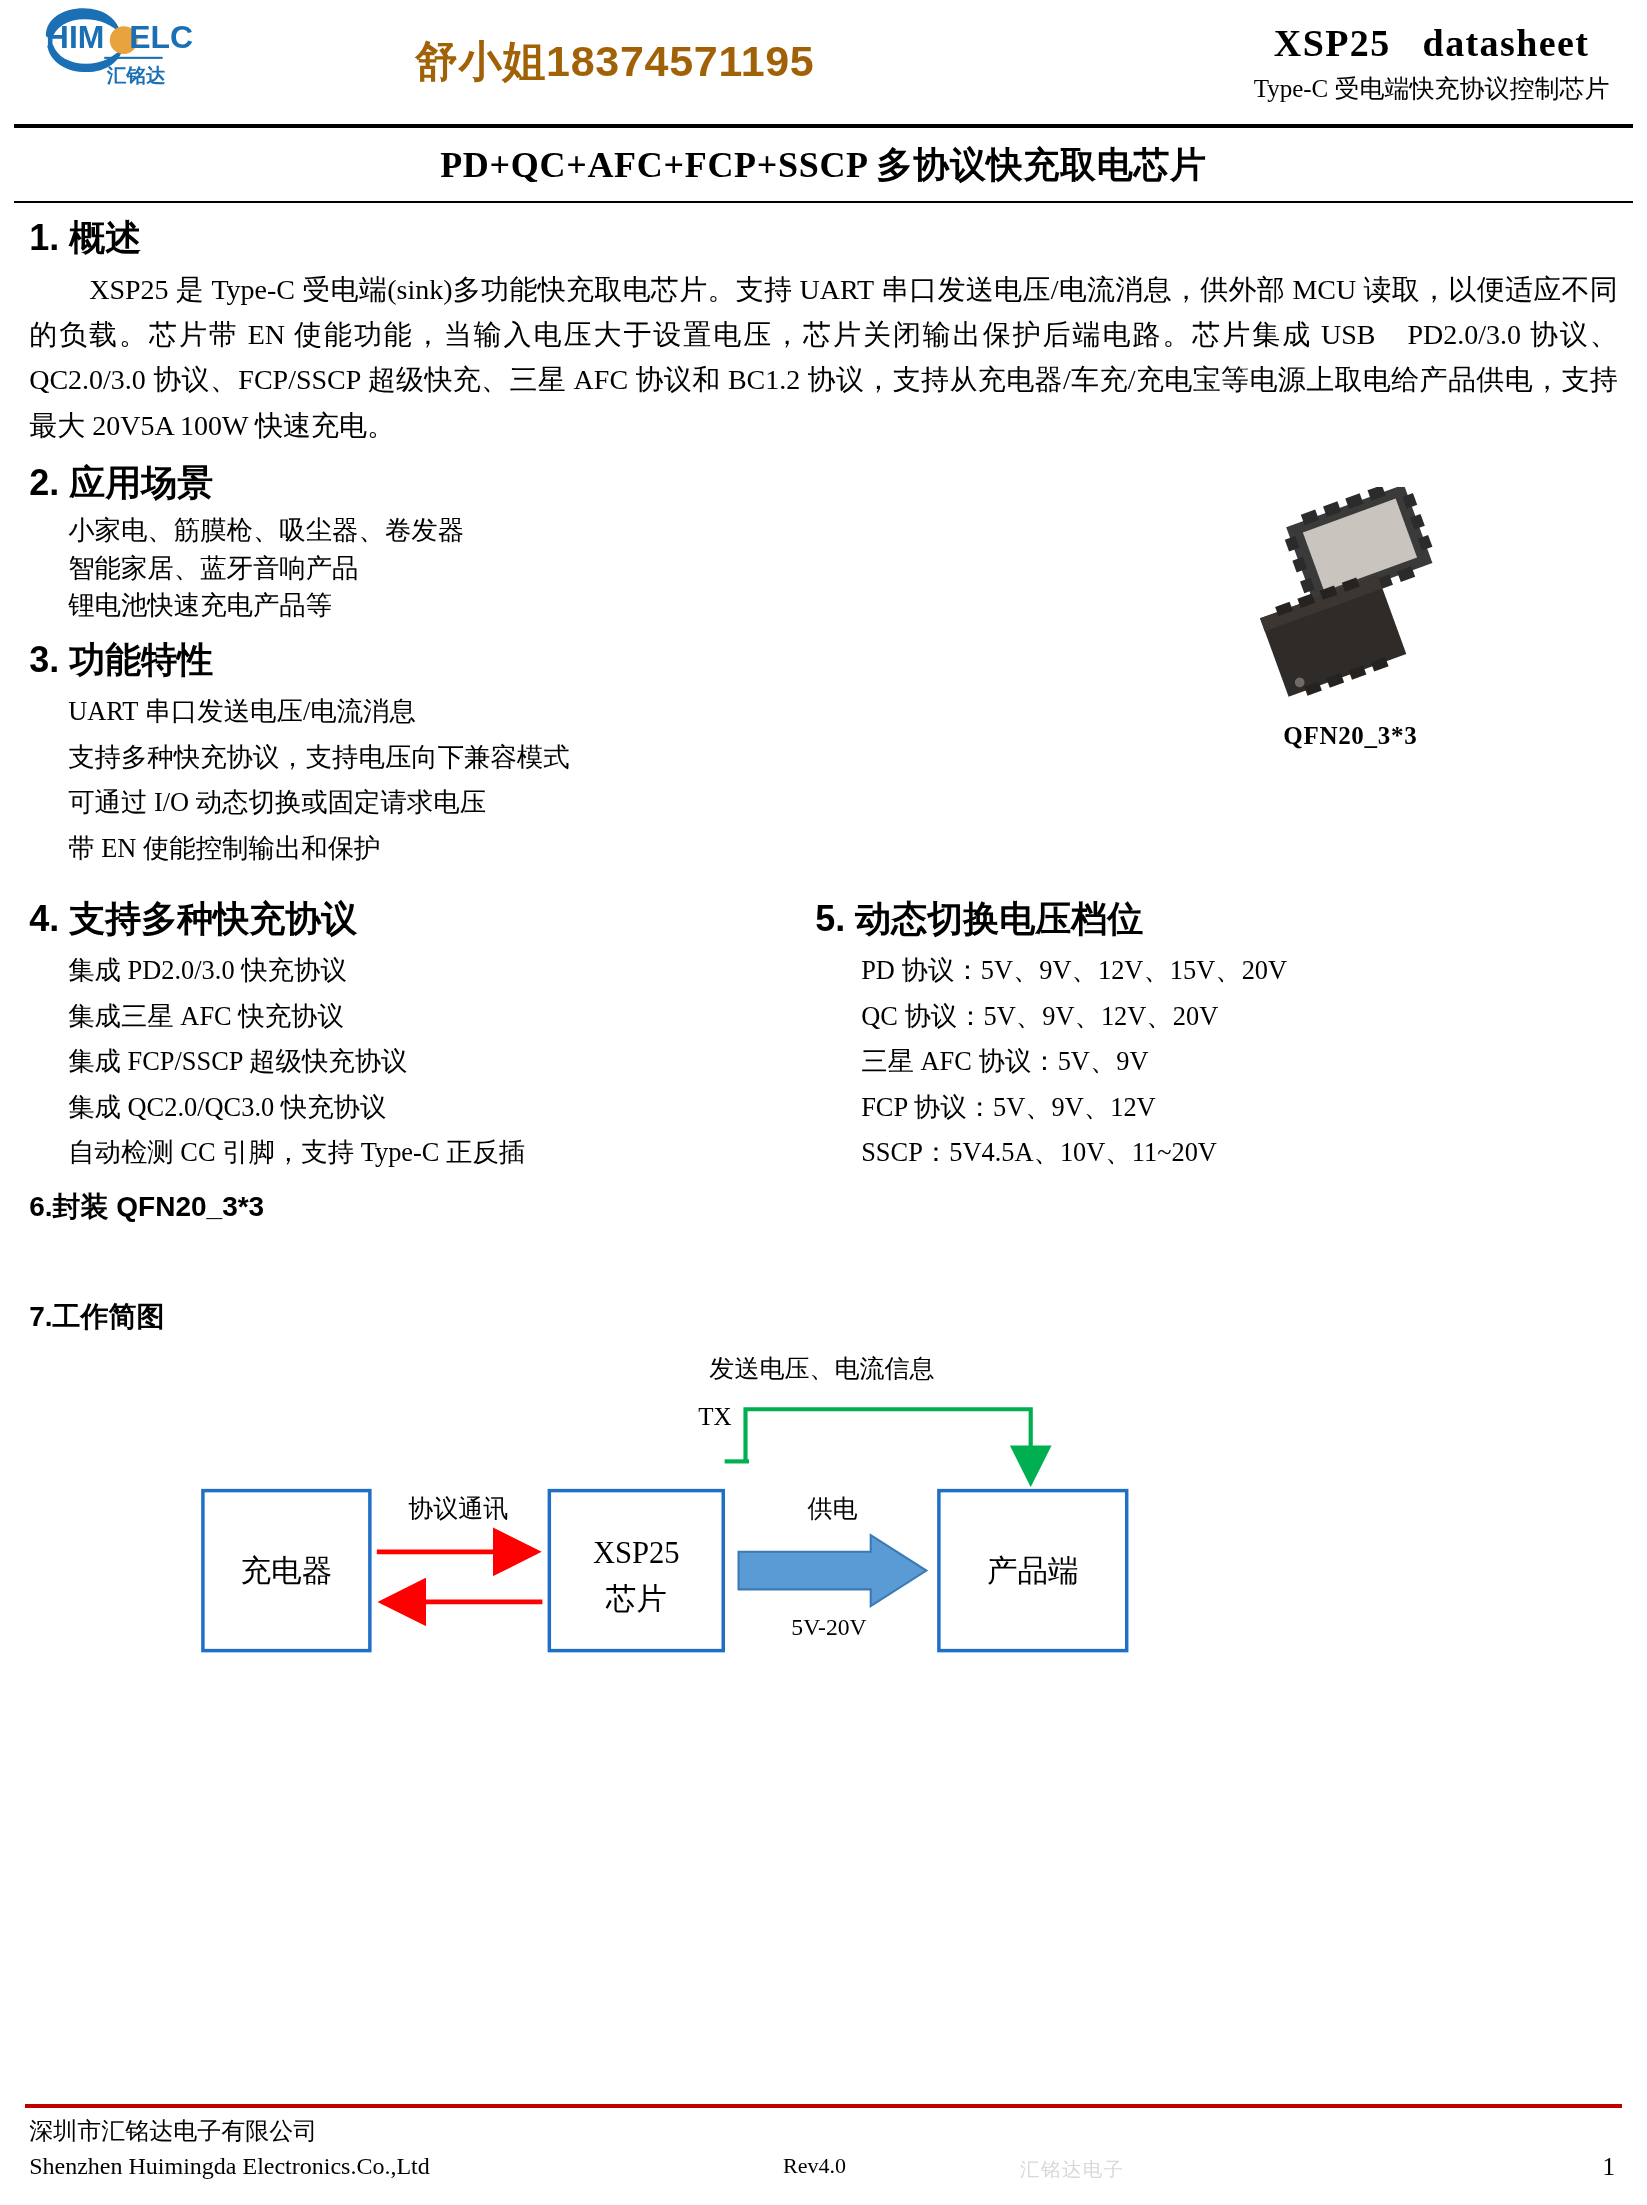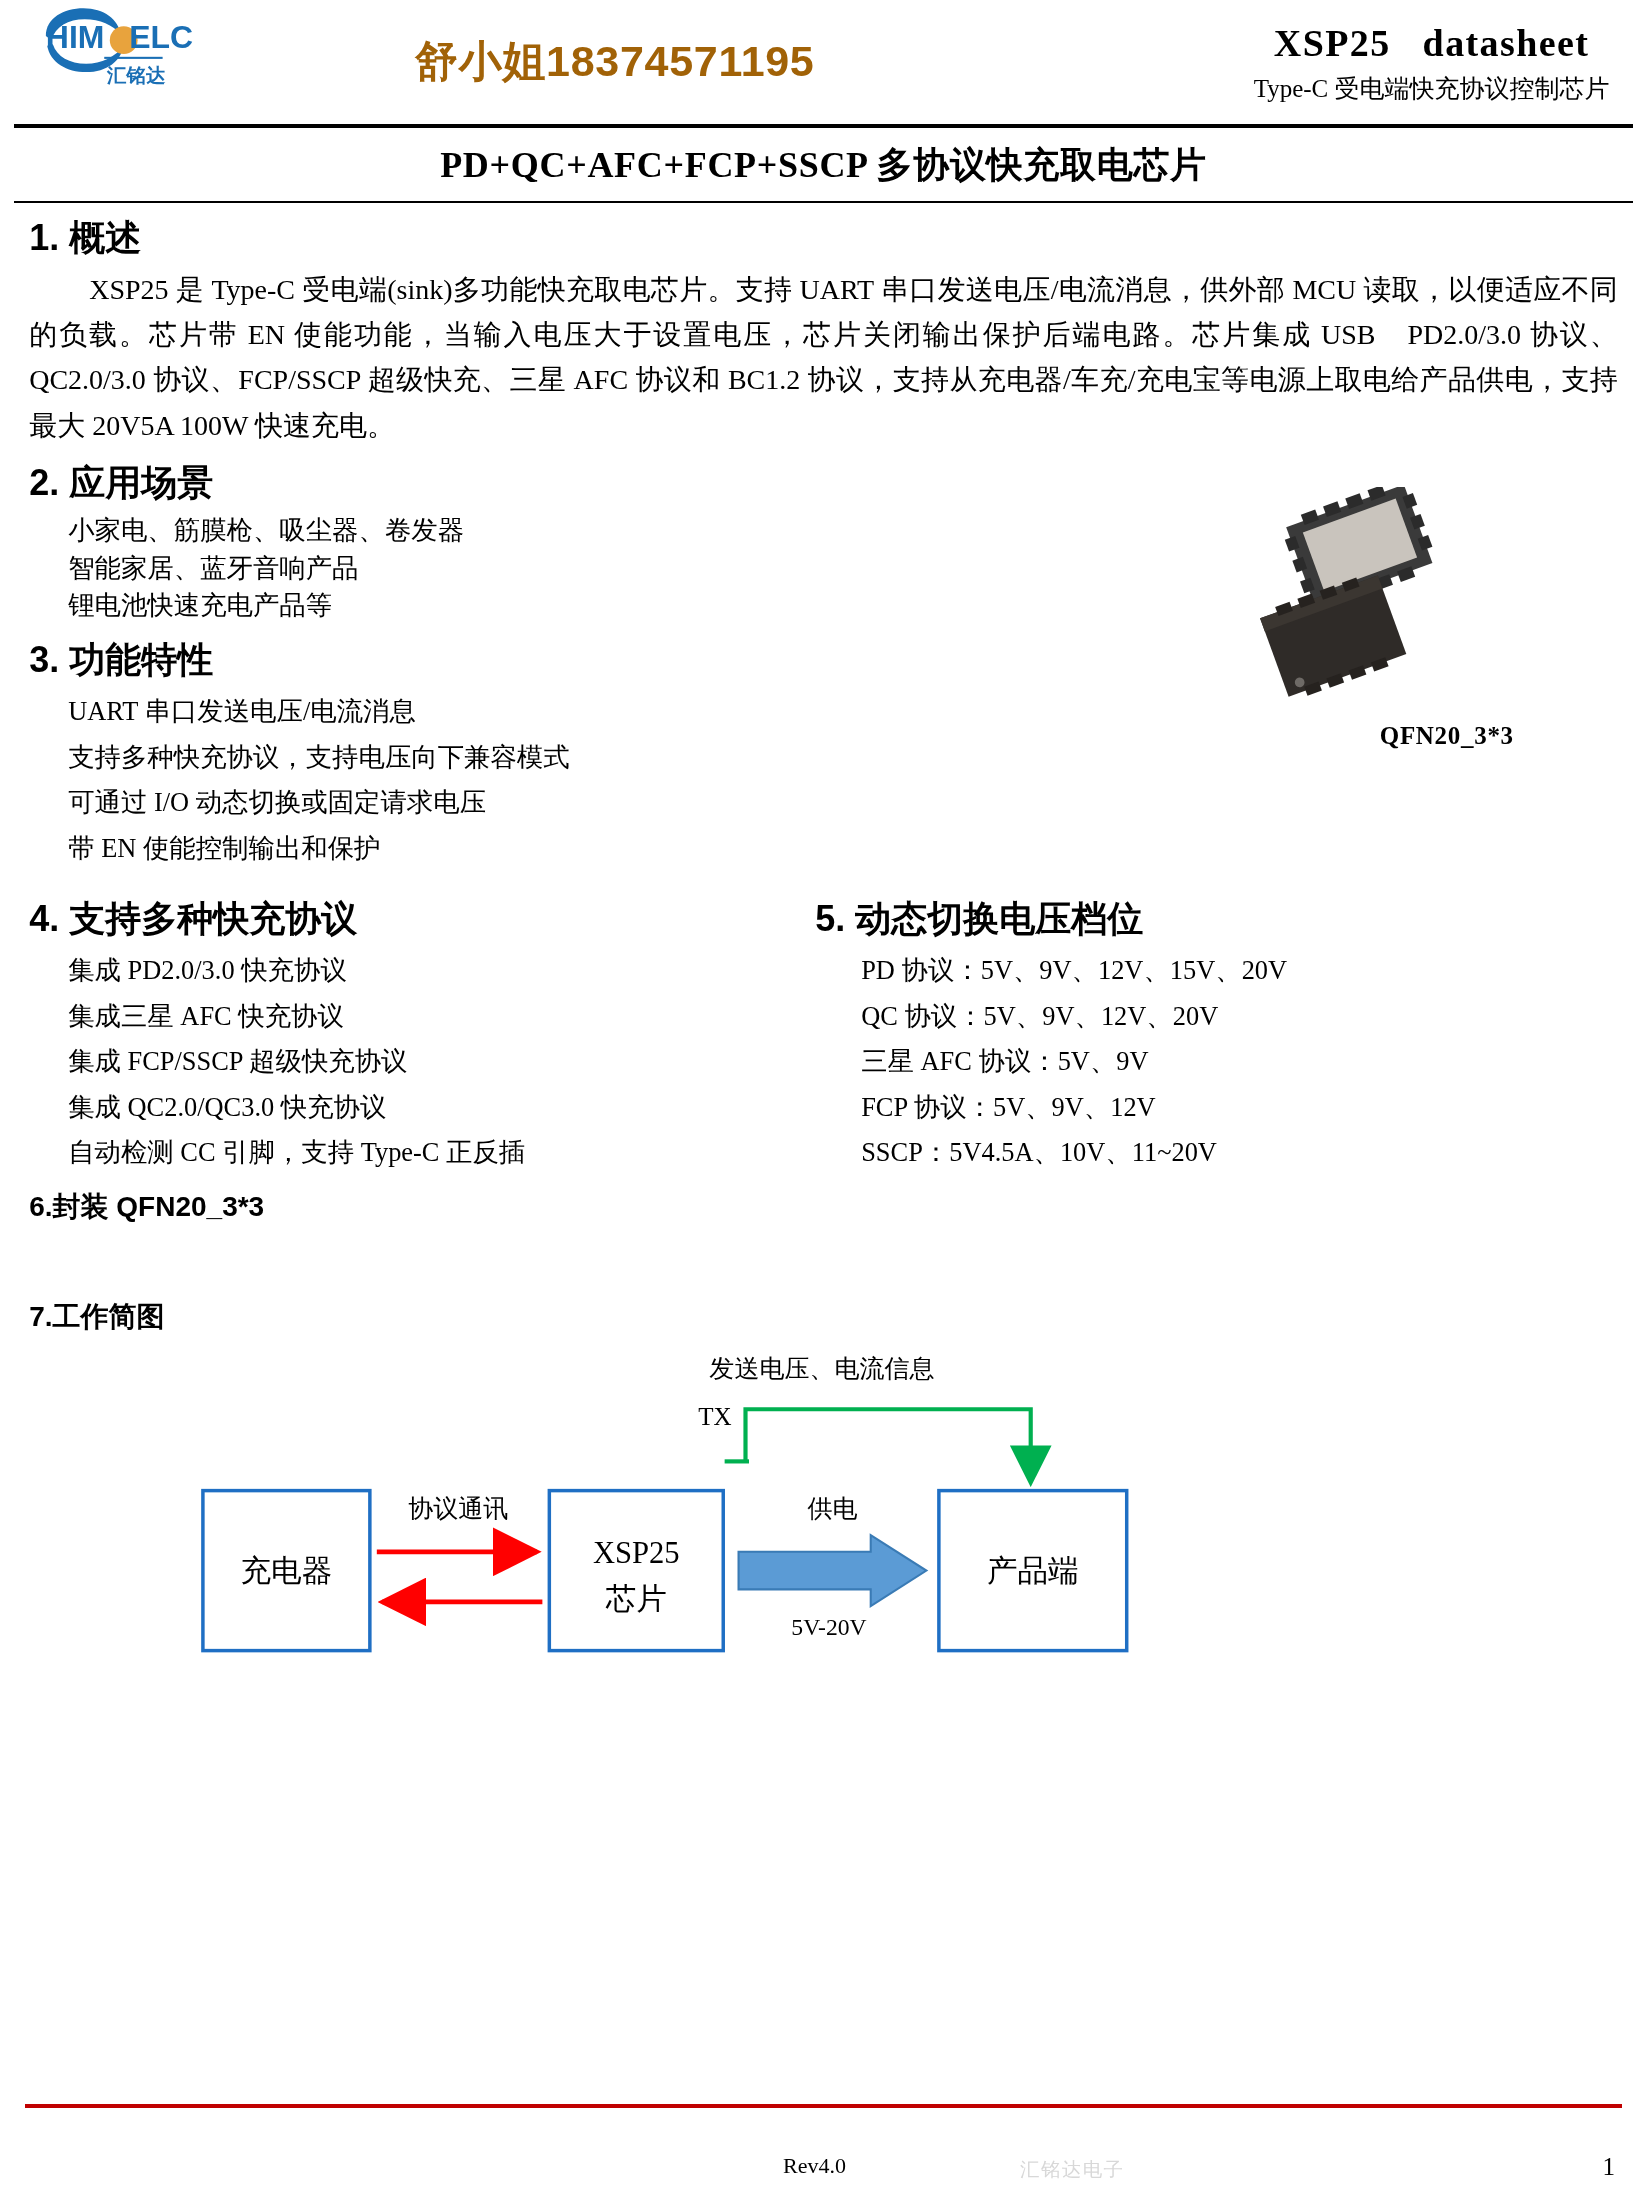--- a/index.html
+++ b/index.html
@@ -112,21 +112,21 @@
   }
   .bullets div { line-height: 1.42; }
   .bullets.loose div { line-height: 1.62; padding: 1.4px 0; }
 
   
   .chip-wrap {
     position: absolute;
     right: 104px;
     top: 28px;
     width: 327px;
-    text-align: right;
+    text-align: center;
   }
   .chip-caption {
     font-family: "Liberation Serif", serif;
     font-weight: bold;
     font-size: 25px;
     margin-top: 9.7px;
     letter-spacing: 0.7px;
   }
 
   
@@ -358,20 +358,24 @@
         <path d="M1030,170 L1030,95 L1440,95 L1440,195" fill="none" stroke="#00b050" stroke-width="6" marker-end="url(#greenArrow)"></path>
         <line x1="1000" y1="170" x2="1035" y2="170" stroke="#00b050" stroke-width="6"></line>
       </svg>
     </div>
 
   </div>
 
   <div class="footer">
     <div class="bar"></div>
     <div class="footer-row">
+      <div class="f-left">
+        <div>深圳市汇铭达电子有限公司</div>
+        <div>Shenzhen Huimingda Electronics.Co.,Ltd</div>
+      </div>
       <div class="watermark">汇铭达电子</div>
       <div class="f-center">Rev4.0</div>
       <div class="f-right">1</div>
     </div>
   </div>
 
 </div>
 
 
 </body></html>

